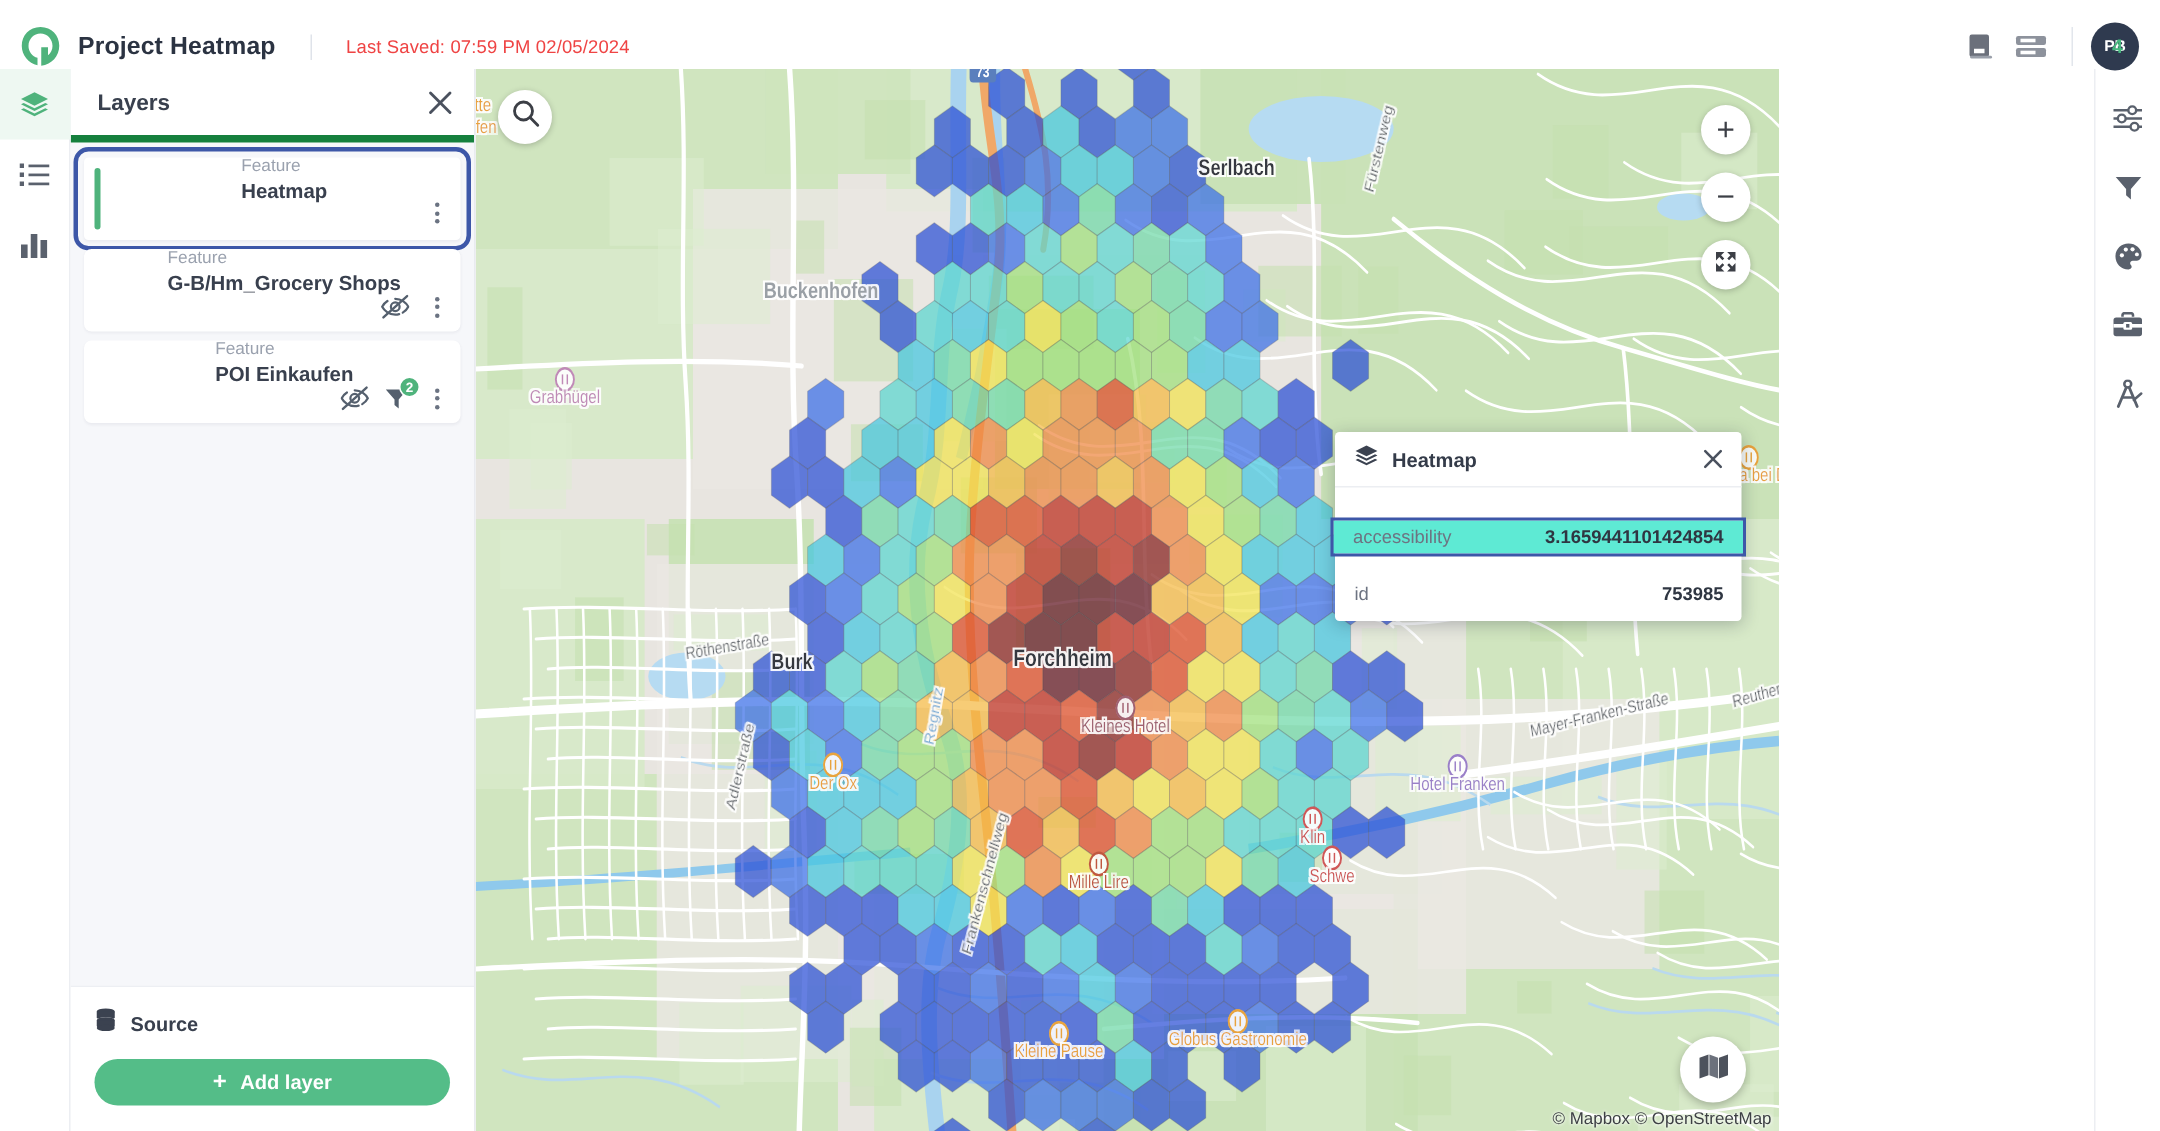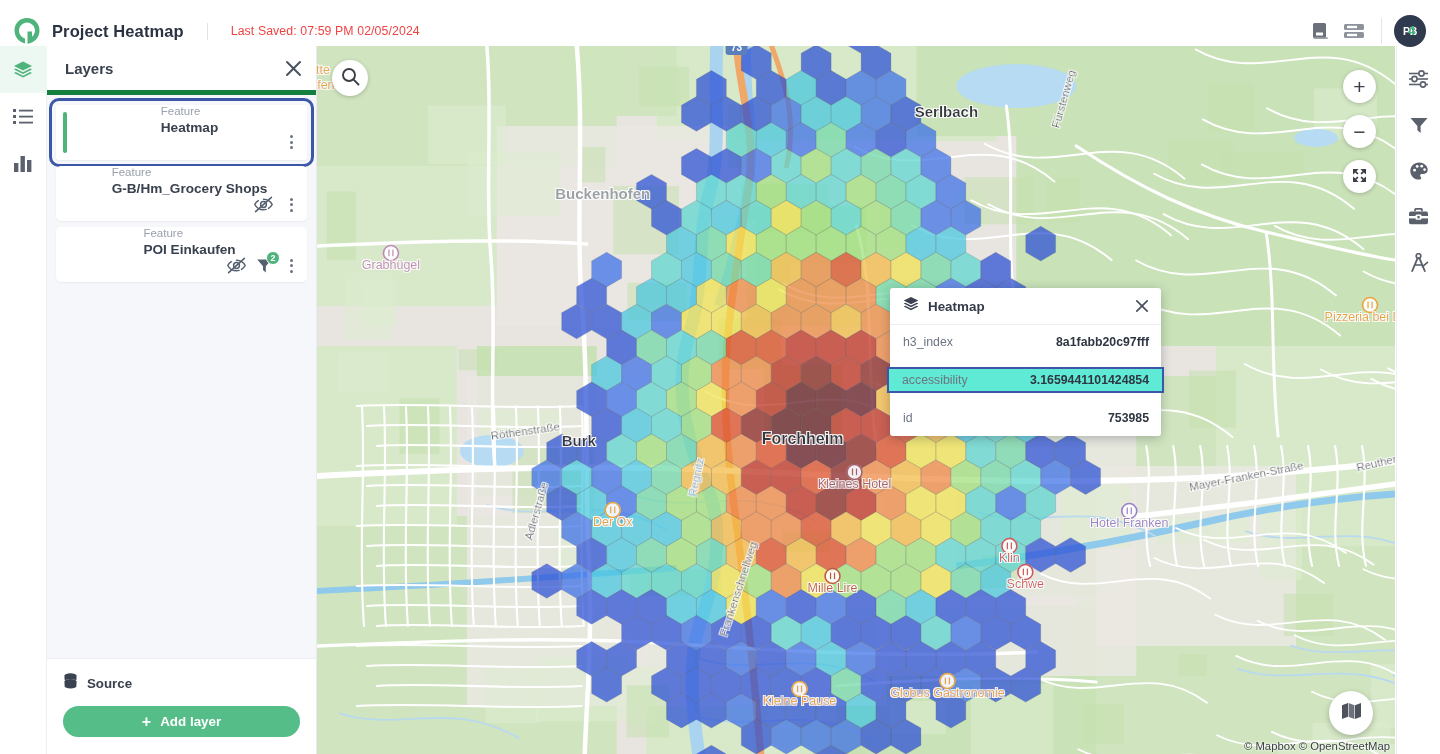--- a/index.html
+++ b/index.html
@@ -135,21 +135,21 @@
     width: 100%; height: 31px; border: none; border-radius: 16px;
     background: #54bd88; color: #ffffff; cursor: pointer;
     font-size: 13.4px; font-weight: bold; font-family: "Liberation Sans", sans-serif;
     display: flex; align-items: center; justify-content: center; gap: 9px;
   }
   .plus-glyph { font-size: 16px; font-weight: bold; line-height: 1; }
 
   
   .map {
     position: absolute; top: 46px; left: 317px;
-    width: 1078px; height: 708px;
+    width: 869px; height: 708px;
     overflow: hidden;
     background: #e9e6e1;
   }
   .map-svg { position: absolute; inset: 0; width: 100%; height: 100%; }
 
   .map-search {
     position: absolute; top: 14px; left: 15px;
     width: 36px; height: 36px; border-radius: 50%;
     background: #ffffff; box-shadow: 0 1px 4px rgba(0,0,0,.22);
     display: flex; align-items: center; justify-content: center; cursor: pointer;
@@ -1075,24 +1075,20 @@
         </span>
         <span class="popup-title">Heatmap</span>
         <span class="popup-close">
           <svg width="14" height="14" viewBox="0 0 14 14">
             <line x1="1.8" y1="1.8" x2="12.2" y2="12.2" stroke="#4a515e" stroke-width="1.7" stroke-linecap="round"></line>
             <line x1="12.2" y1="1.8" x2="1.8" y2="12.2" stroke="#4a515e" stroke-width="1.7" stroke-linecap="round"></line>
           </svg>
         </span>
       </div>
       <div class="popup-rows" id="popup-rows">
-          <div class="prow">
-            <span class="pkey">h3_index</span>
-            <span class="pval">8a1fabb20c97fff</span>
-          </div>
           <div class="prow highlight">
             <span class="pkey">accessibility</span>
             <span class="pval">3.1659441101424854</span>
           </div>
           <div class="prow">
             <span class="pkey">id</span>
             <span class="pval">753985</span>
           </div>
         </div>
     </div>

